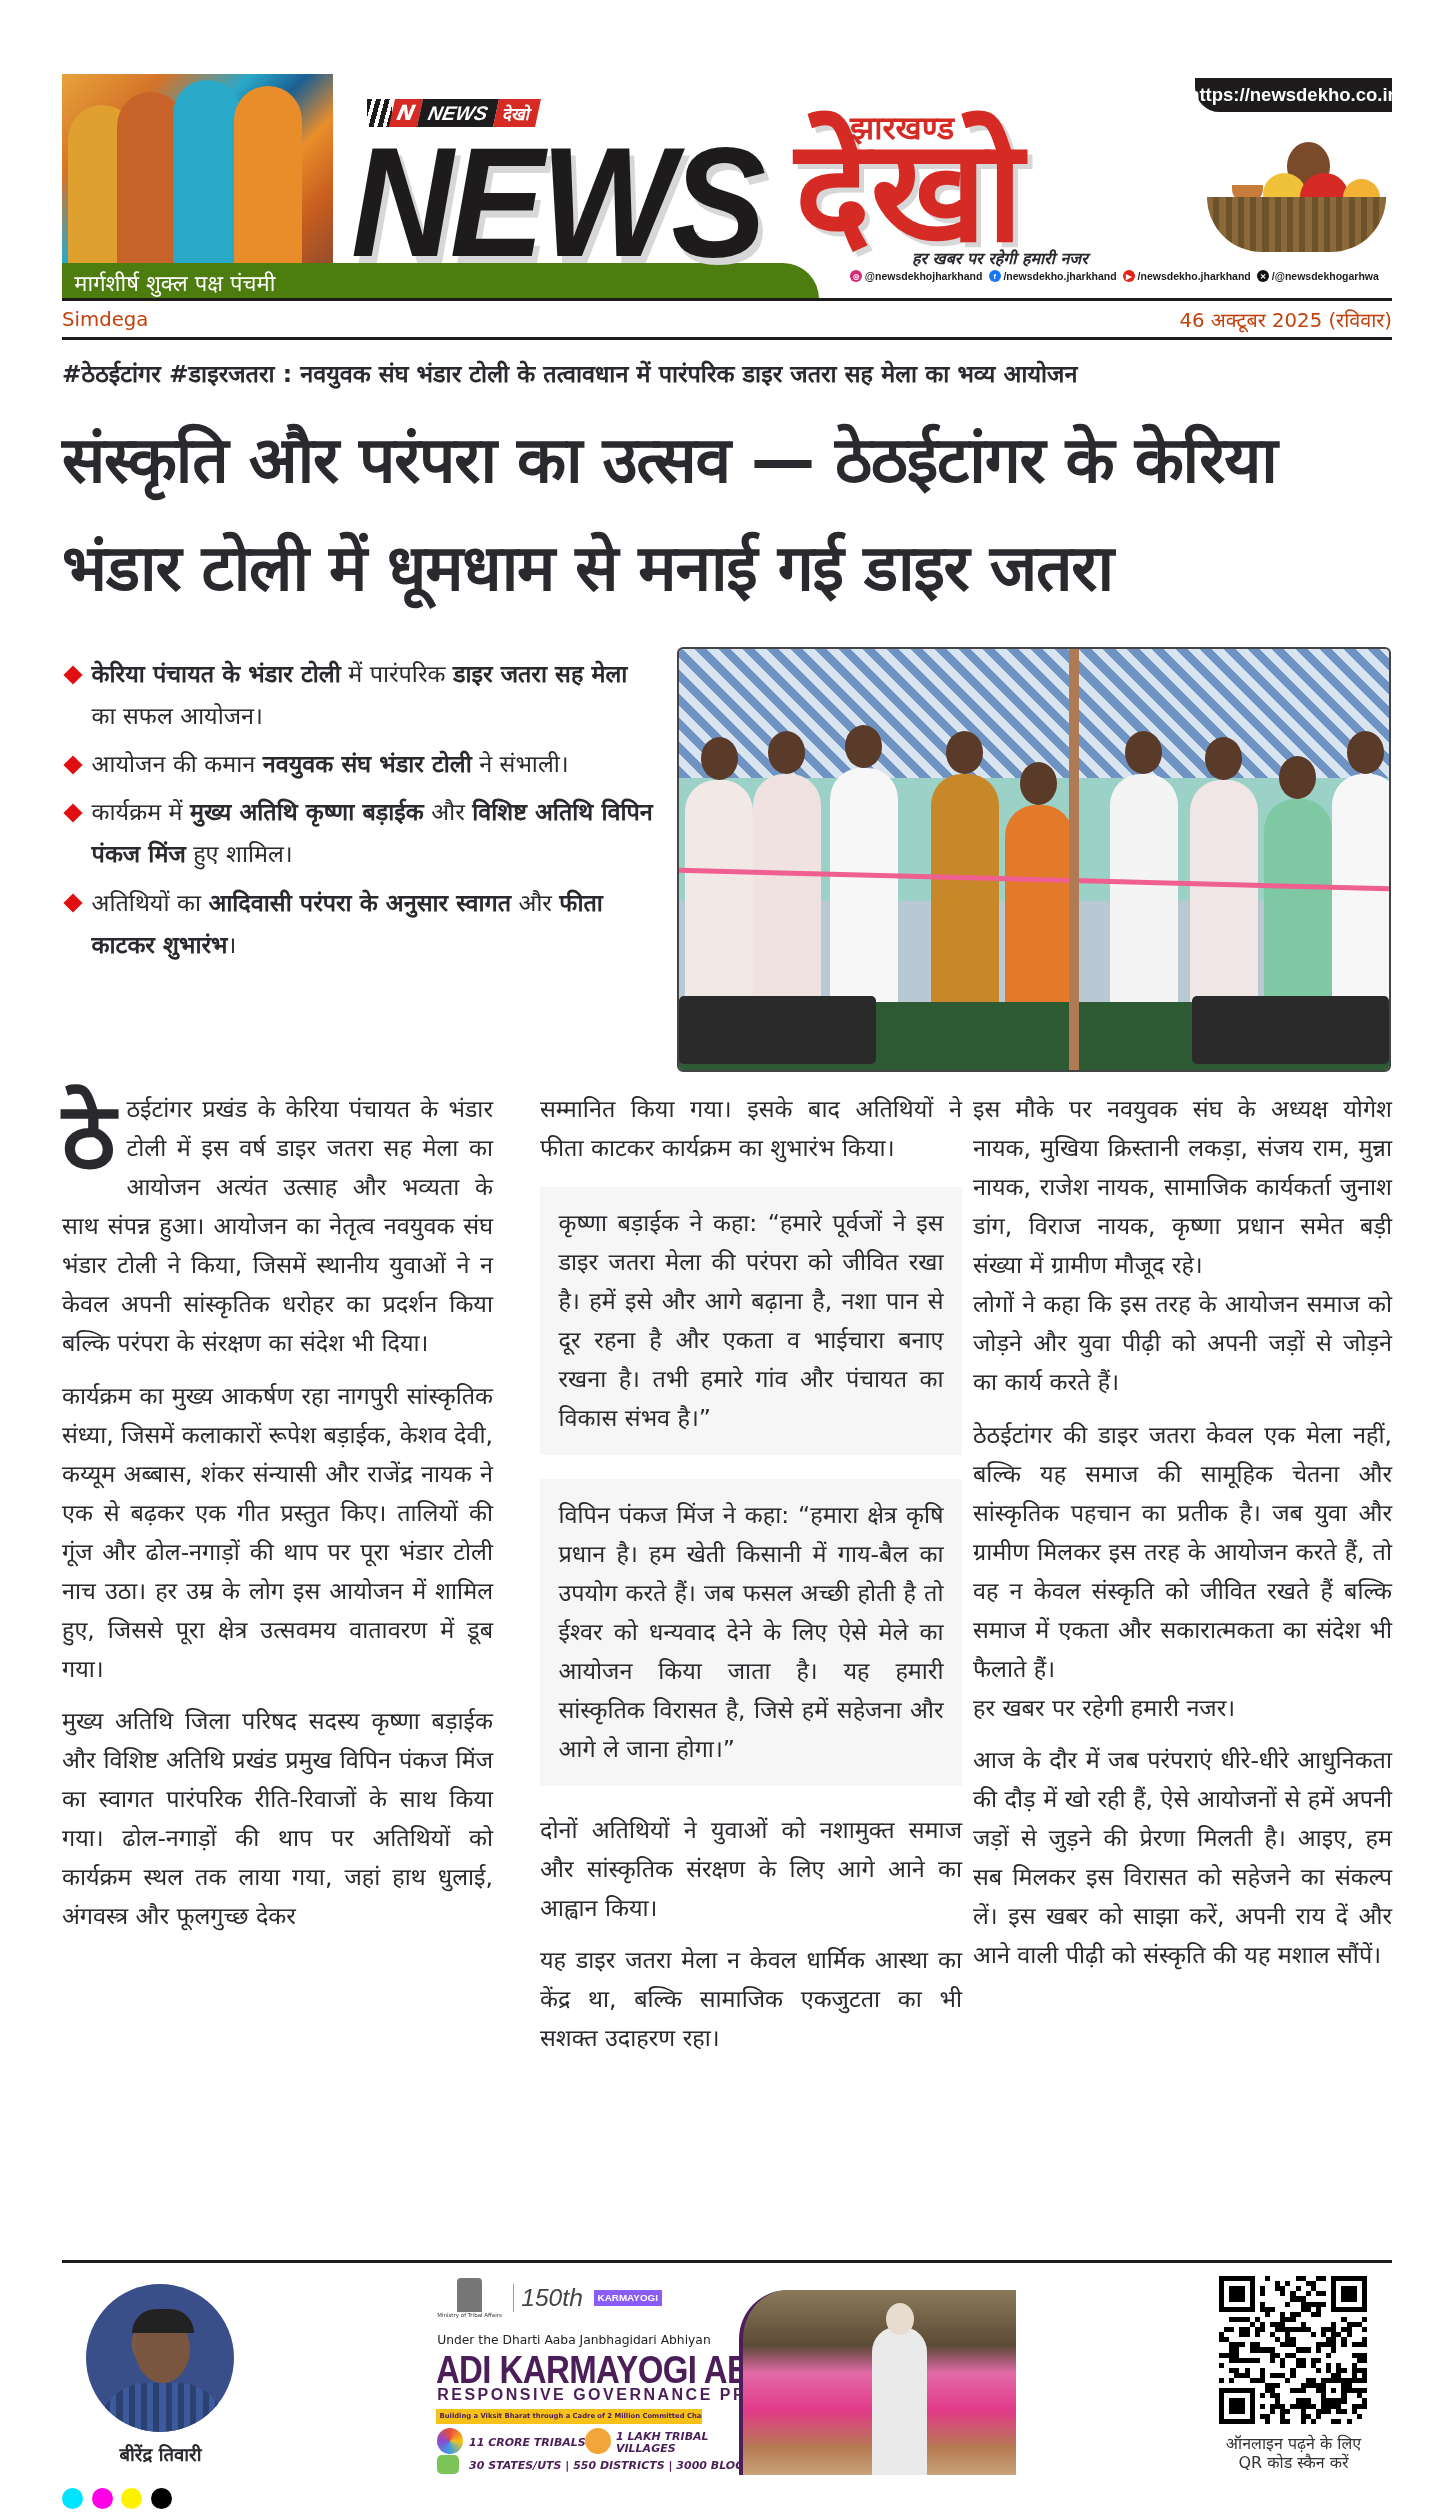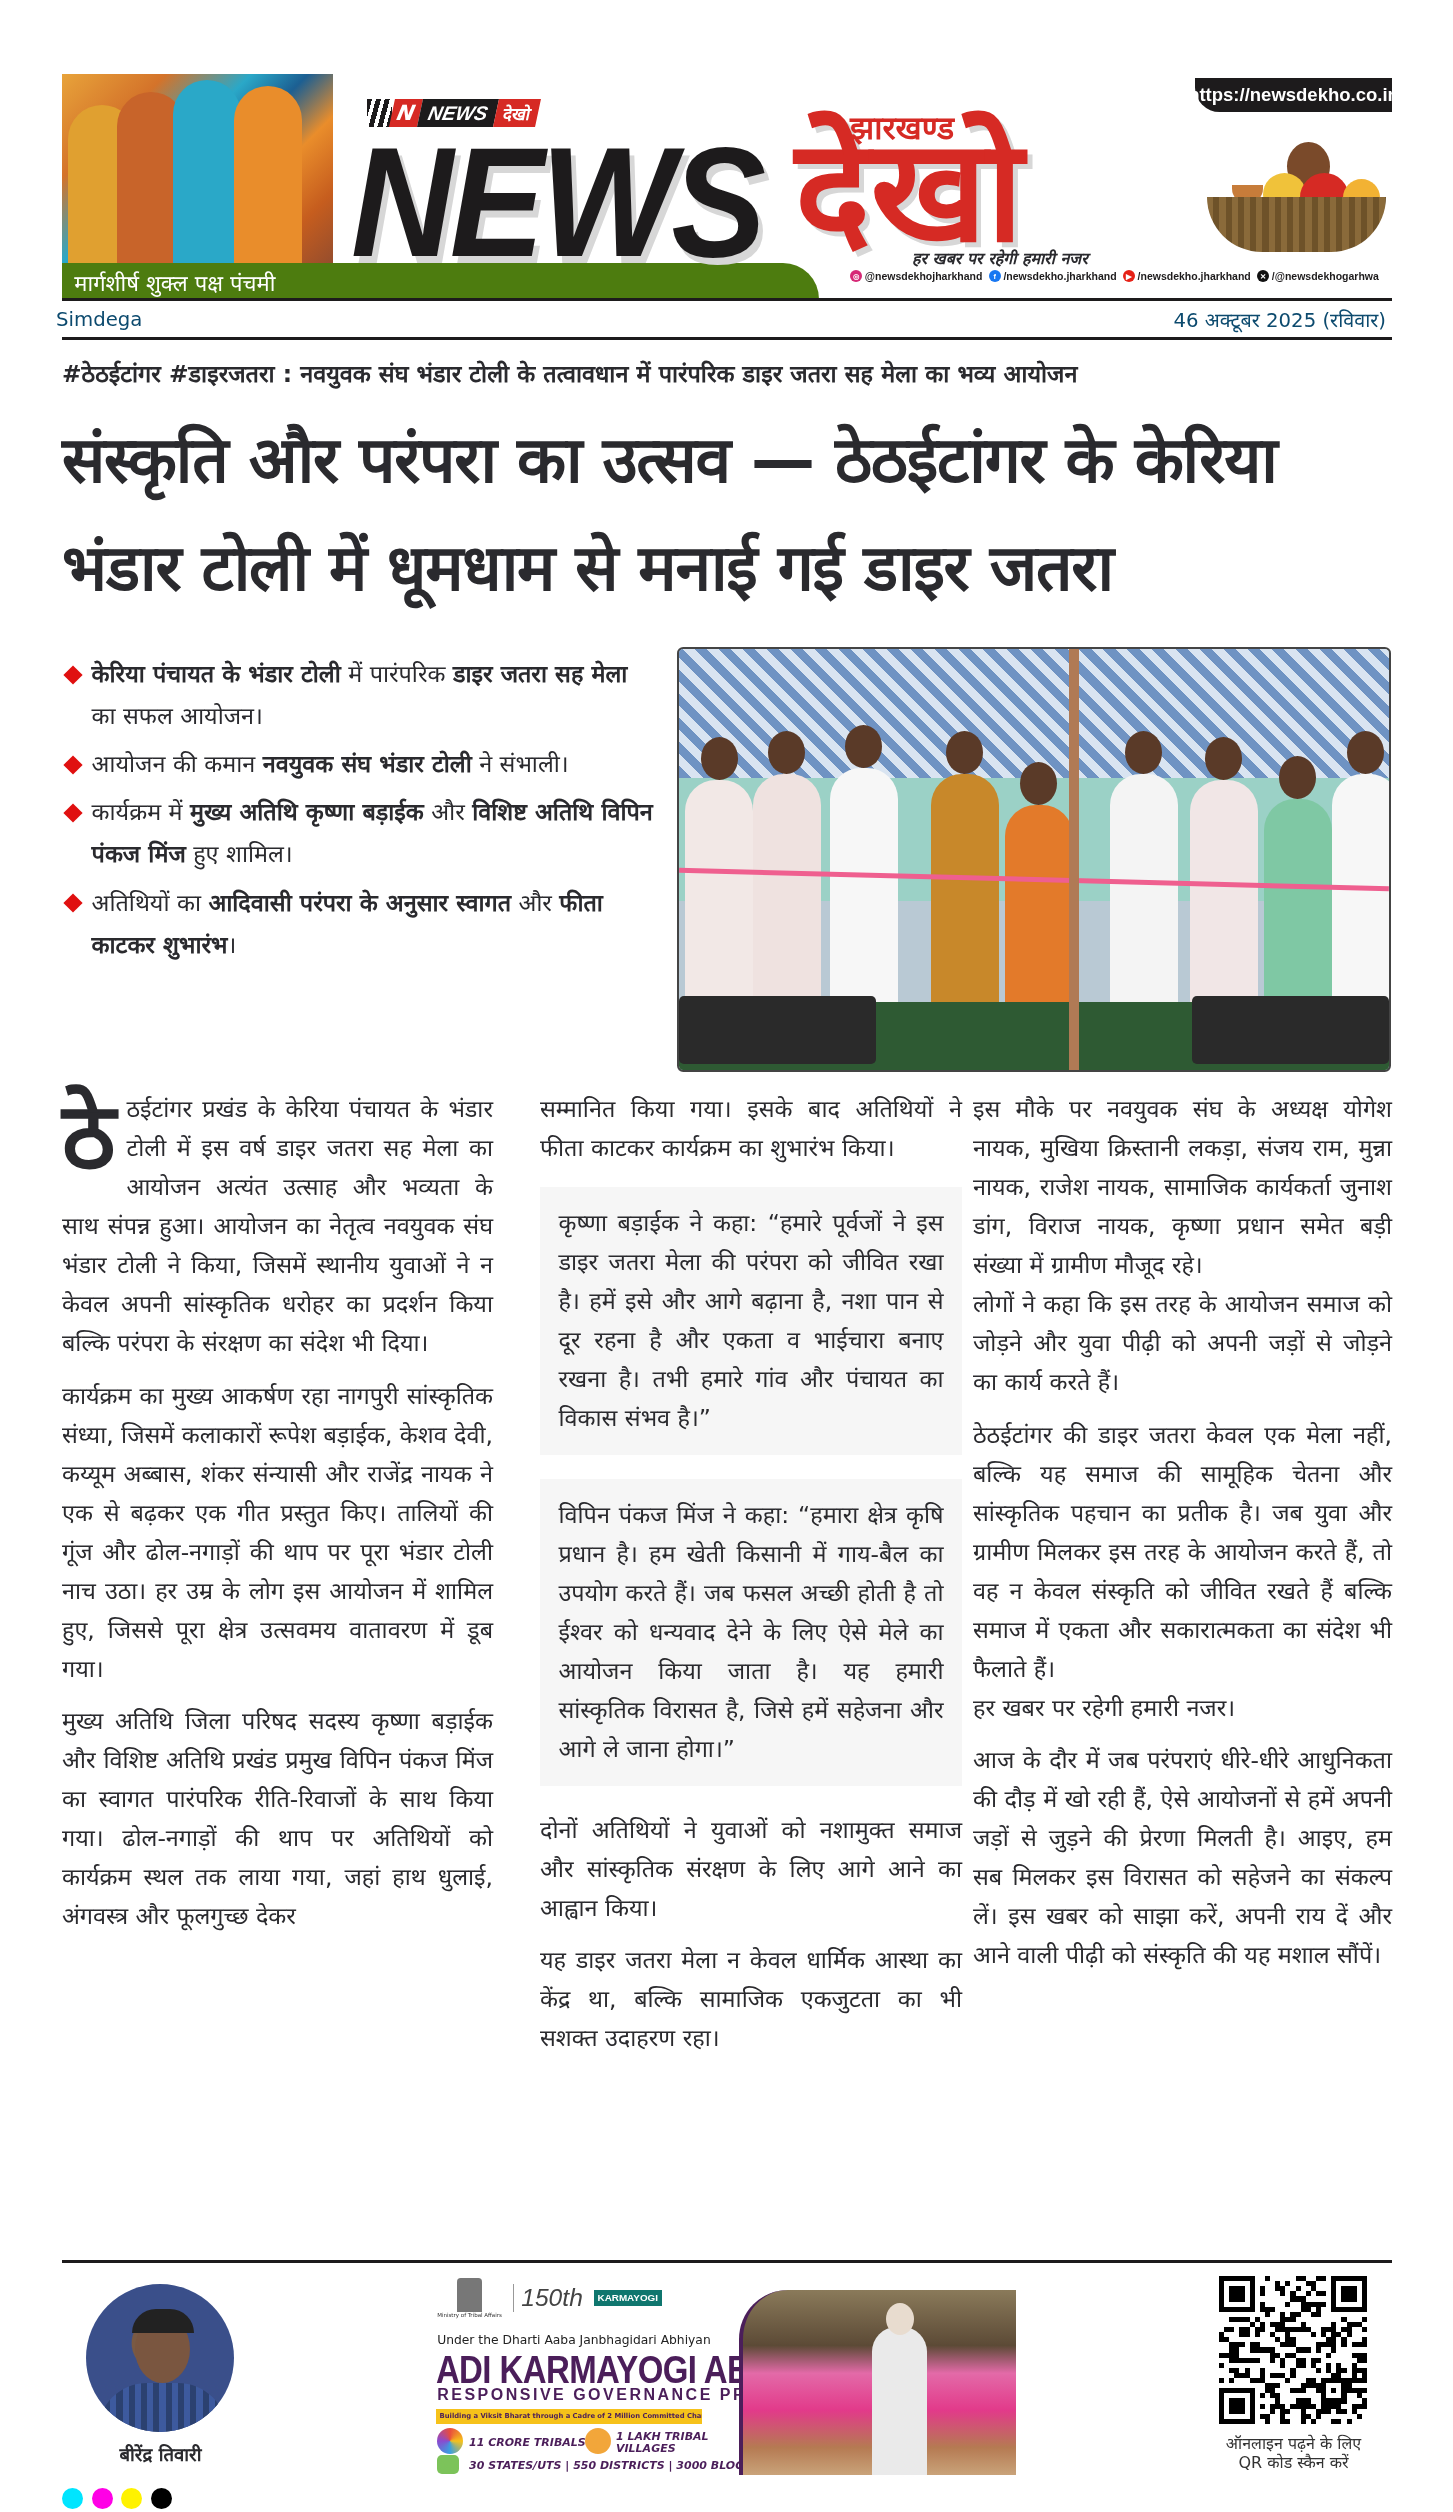--- a/index.html
+++ b/index.html
@@ -38,22 +38,22 @@
     border-radius: 0 0 86px 86px; }
   .basket .fruit { position: absolute; border-radius: 50%; }
   .socials { position: absolute; left: 788px; top: 208px; width: 542px; display: flex; gap: 6.2px; align-items: center;
     font-family: "Liberation Sans", sans-serif; font-weight: bold; font-size: 10.5px; color: #1d1b1c; white-space: nowrap; }
   .socials .soc { display: flex; align-items: center; gap: 2.5px; }
   .socials .ic { width: 12.3px; height: 12.3px; border-radius: 50%; display: inline-flex; align-items: center; justify-content: center;
     color: #fff; font-size: 7.4px; }
   .mast-rule { position: absolute; left: 62px; top: 298px; width: 1330px; height: 2.5px; background: #1d1b1c; }
 
   
-  .dateline { position: absolute; left: 56px; top: 304px; width: 1330px; height: 31px; display: flex; justify-content: space-between;
-    align-items: center; font-size: 19.7px; color: #0c4a6e; }
+  .dateline { position: absolute; left: 62px; top: 304px; width: 1330px; height: 31px; display: flex; justify-content: space-between;
+    align-items: center; font-size: 19.7px; color: #c2410c; }
   .date-rule { position: absolute; left: 62px; top: 337px; width: 1330px; height: 2.5px; background: #1d1b1c; }
 
   
   .kicker { position: absolute; left: 62px; top: 357px; width: 1330px; font-size: 23.4px; font-weight: bold; color: #2a2a2e; white-space: nowrap; }
   .headline { position: absolute; left: 62px; top: 406px; width: 1342px; font-size: 64px; font-weight: bold; color: #2a2a2e;
     line-height: 108px; letter-spacing: -1.2px; }
 
   
   .highlights { position: absolute; left: 62px; top: 653px; width: 591px; }
   .hl { position: relative; padding-left: 29.6px; font-size: 23.4px; line-height: 42px; margin-bottom: 6.2px; color: #2a2a2e; }
@@ -91,21 +91,21 @@
   .author-photo .shirt { position: absolute; left: 12.3px; top: 99px; width: 129px; height: 74px; border-radius: 49px 49px 0 0;
     background: repeating-linear-gradient(90deg,#3d5a9e 0 6.2px,#2b4170 6.2px 12.3px); }
   .author-name { position: absolute; left: 62px; top: 2441px; width: 197px; text-align: center; font-size: 18.5px; font-weight: bold; color: #2a2a2e; }
   .cmyk { position: absolute; left: 62px; top: 2488px; display: flex; gap: 8.6px; }
   .cmyk span { width: 21px; height: 21px; border-radius: 50%; display: block; }
 
   .ad { position: absolute; left: 431px; top: 2278px; width: 591px; height: 197px; background: #fff; }
   .ad .logos { position: absolute; left: 6.2px; top: 0; display: flex; gap: 11px; align-items: center; height: 39px; }
   .ad .emblem { width: 24.6px; height: 34px; background: #777; border-radius: 3.7px 3.7px 0 0; }
   .ad .l150 { font-family: "Liberation Sans", sans-serif; font-style: italic; font-size: 24.6px; color: #444; border-left: 1.2px solid #999; padding-left: 7.4px; }
-  .ad .karma { background: #0f766e; color: #fff; font-size: 9.9px; padding: 2.5px 3.7px; font-family: "Liberation Sans", sans-serif; font-weight: bold; }
+  .ad .karma { background: #8b5cf6; color: #fff; font-size: 9.9px; padding: 2.5px 3.7px; font-family: "Liberation Sans", sans-serif; font-weight: bold; }
   .ad .under { position: absolute; left: 6.2px; top: 55px; font-size: 12.3px; color: #222; font-family: "DejaVu Sans", sans-serif; }
   .ad .title { position: absolute; left: 4.9px; top: 70px; font-size: 33px; font-weight: bold; color: #4b1e5a; font-family: "Liberation Sans", sans-serif; letter-spacing: -0.6px; transform: scaleY(1.15); transform-origin: top left; }
   .ad .sub { position: absolute; left: 6.2px; top: 108px; font-size: 16px; font-weight: bold; color: #4b1e5a; letter-spacing: 2.5px; font-family: "Liberation Sans", sans-serif; }
   .ad .yellow { position: absolute; left: 4.9px; top: 131px; width: 266px; height: 14.8px; background: #f6c21a; font-size: 6.8px; font-weight: bold;
     color: #4b1e5a; padding: 2.5px 3.7px; white-space: nowrap; overflow: hidden; font-family: "DejaVu Sans", sans-serif; }
   .ad .stat { position: absolute; font-size: 11px; font-weight: bold; font-style: italic; color: #4b1e5a; font-family: "DejaVu Sans", sans-serif; }
   .ad .stat-ic { position: absolute; width: 26px; height: 26px; border-radius: 50%; }
   .ad .ad-photo { position: absolute; left: 308px; top: 12.3px; width: 277px; height: 185px; border-radius: 49px 0 0 0;
     border-left: 4.9px solid #4b1e5a; overflow: hidden;
     background: linear-gradient(180deg,#8a7a5a 0%,#5c4a36 30%,#e36aa8 45%,#e23a8a 65%,#b57a52 85%,#c9a37a 100%); }

